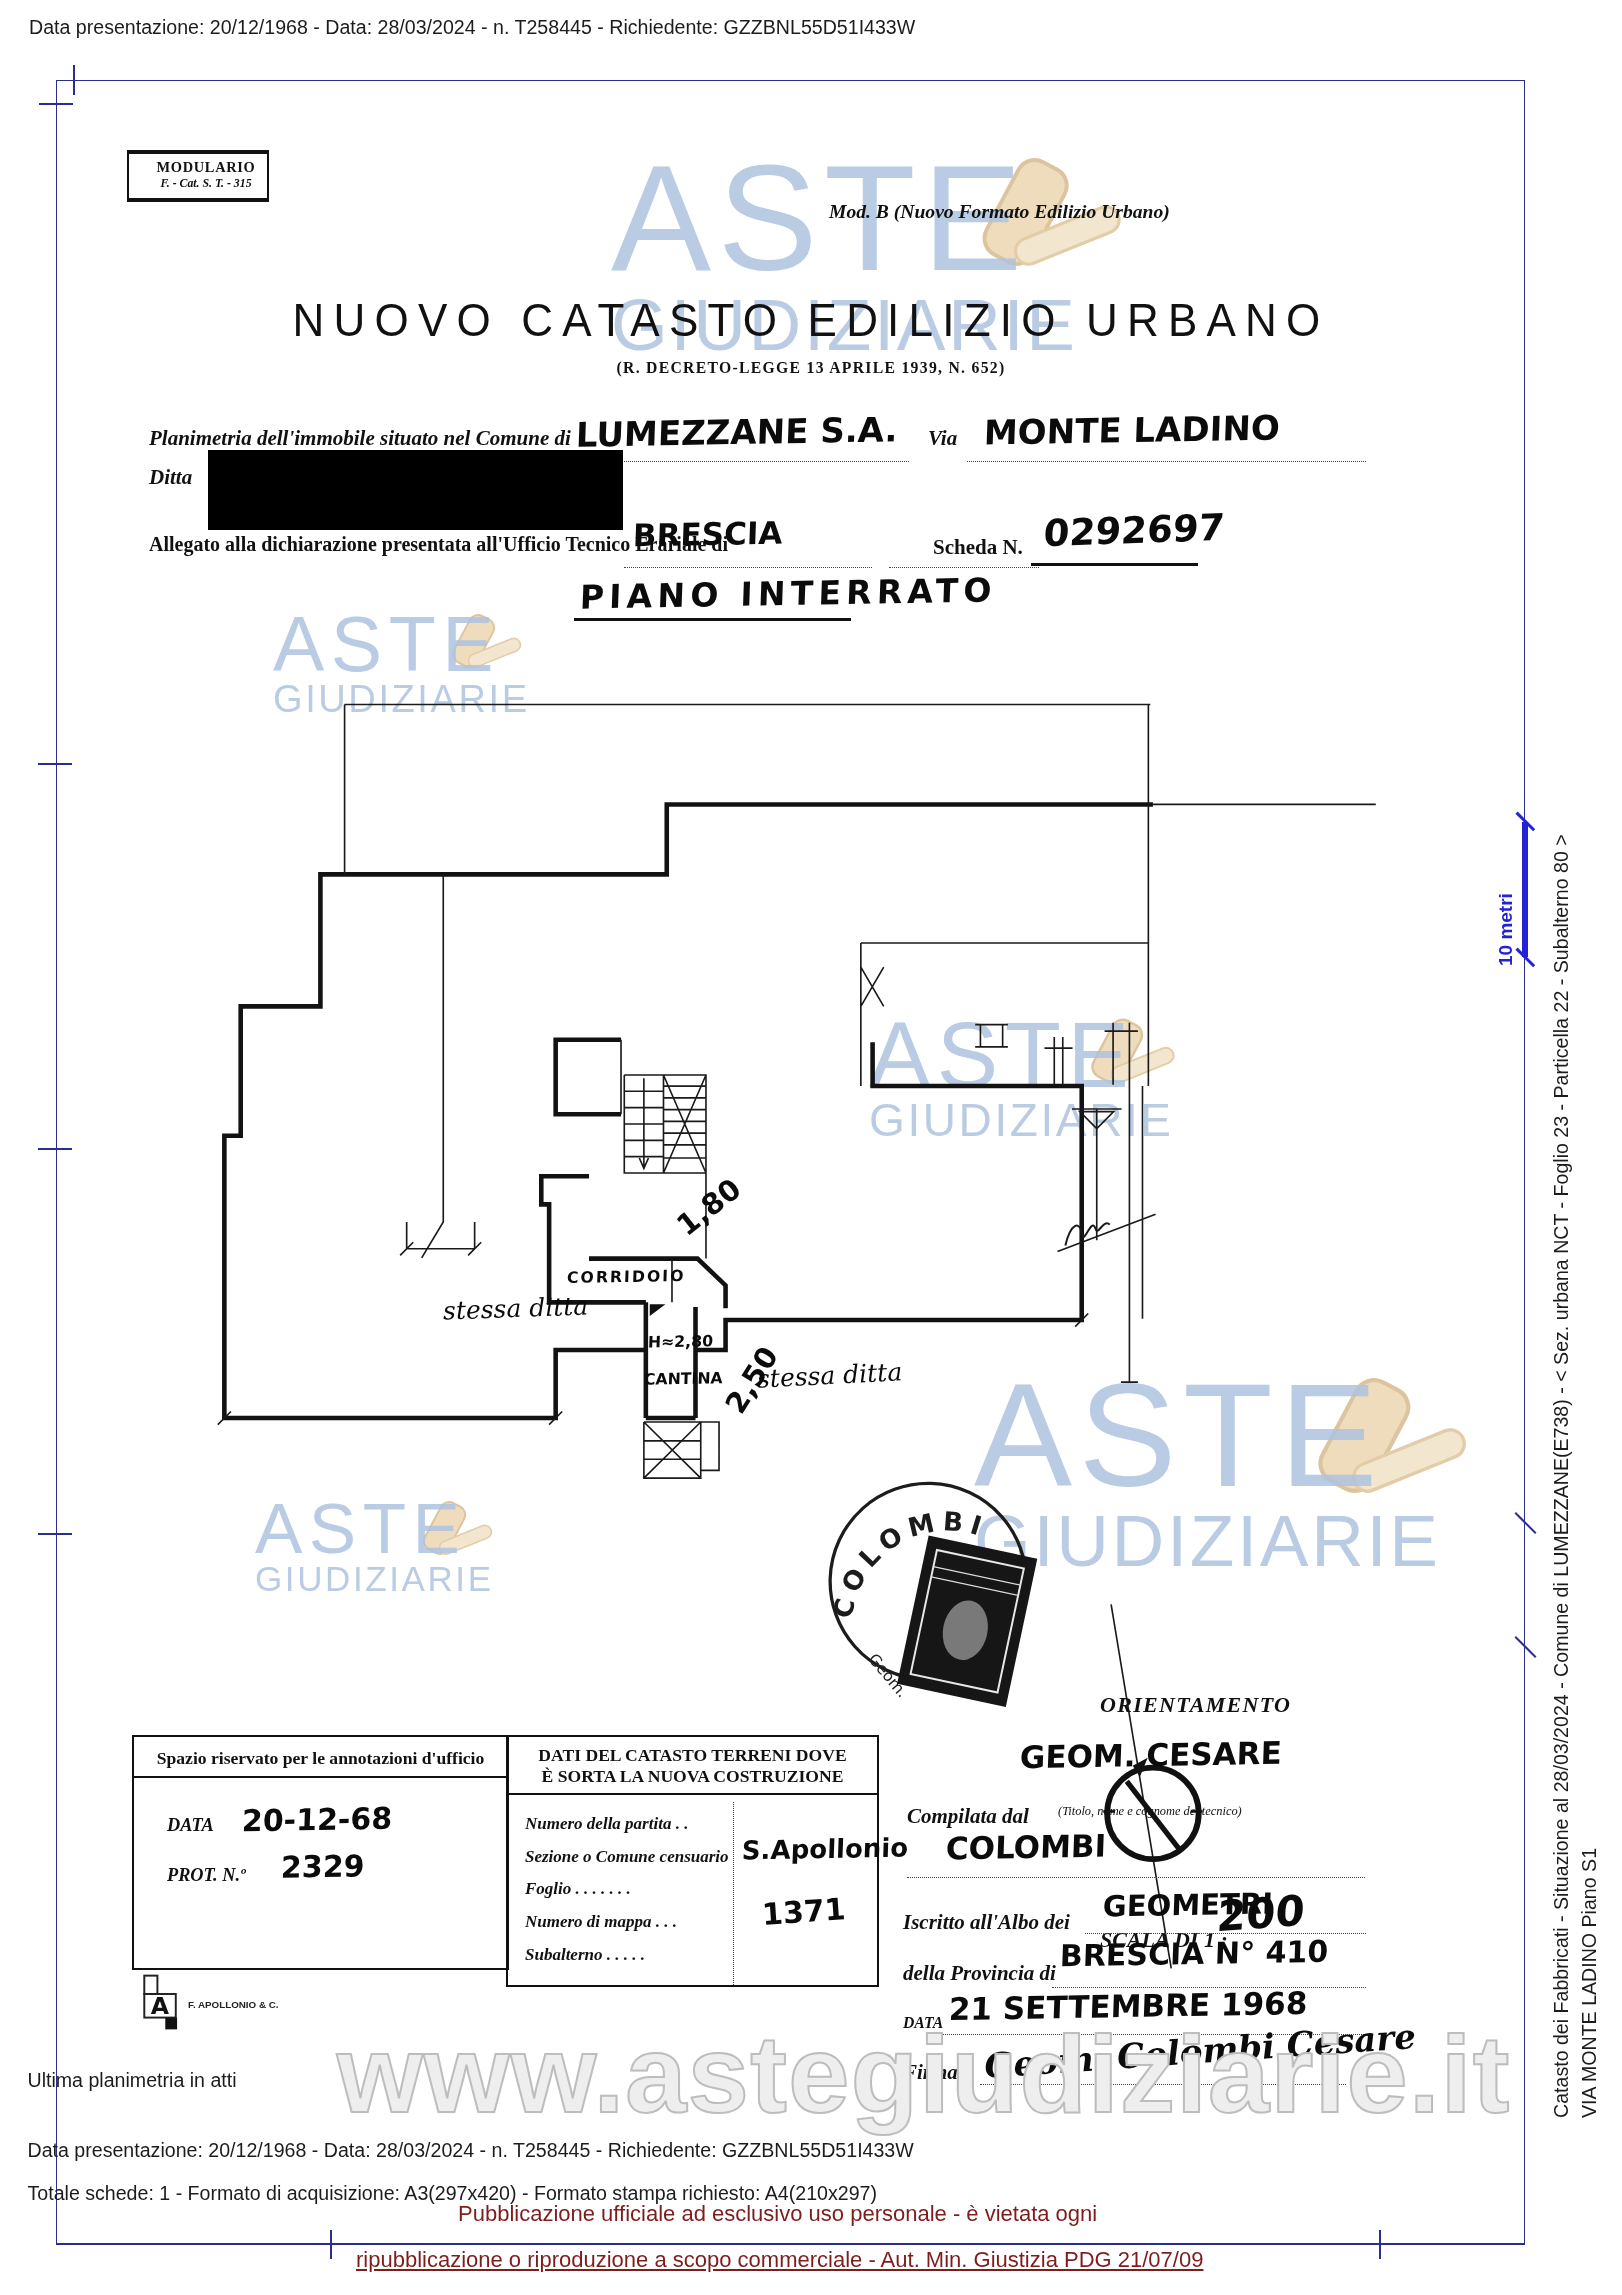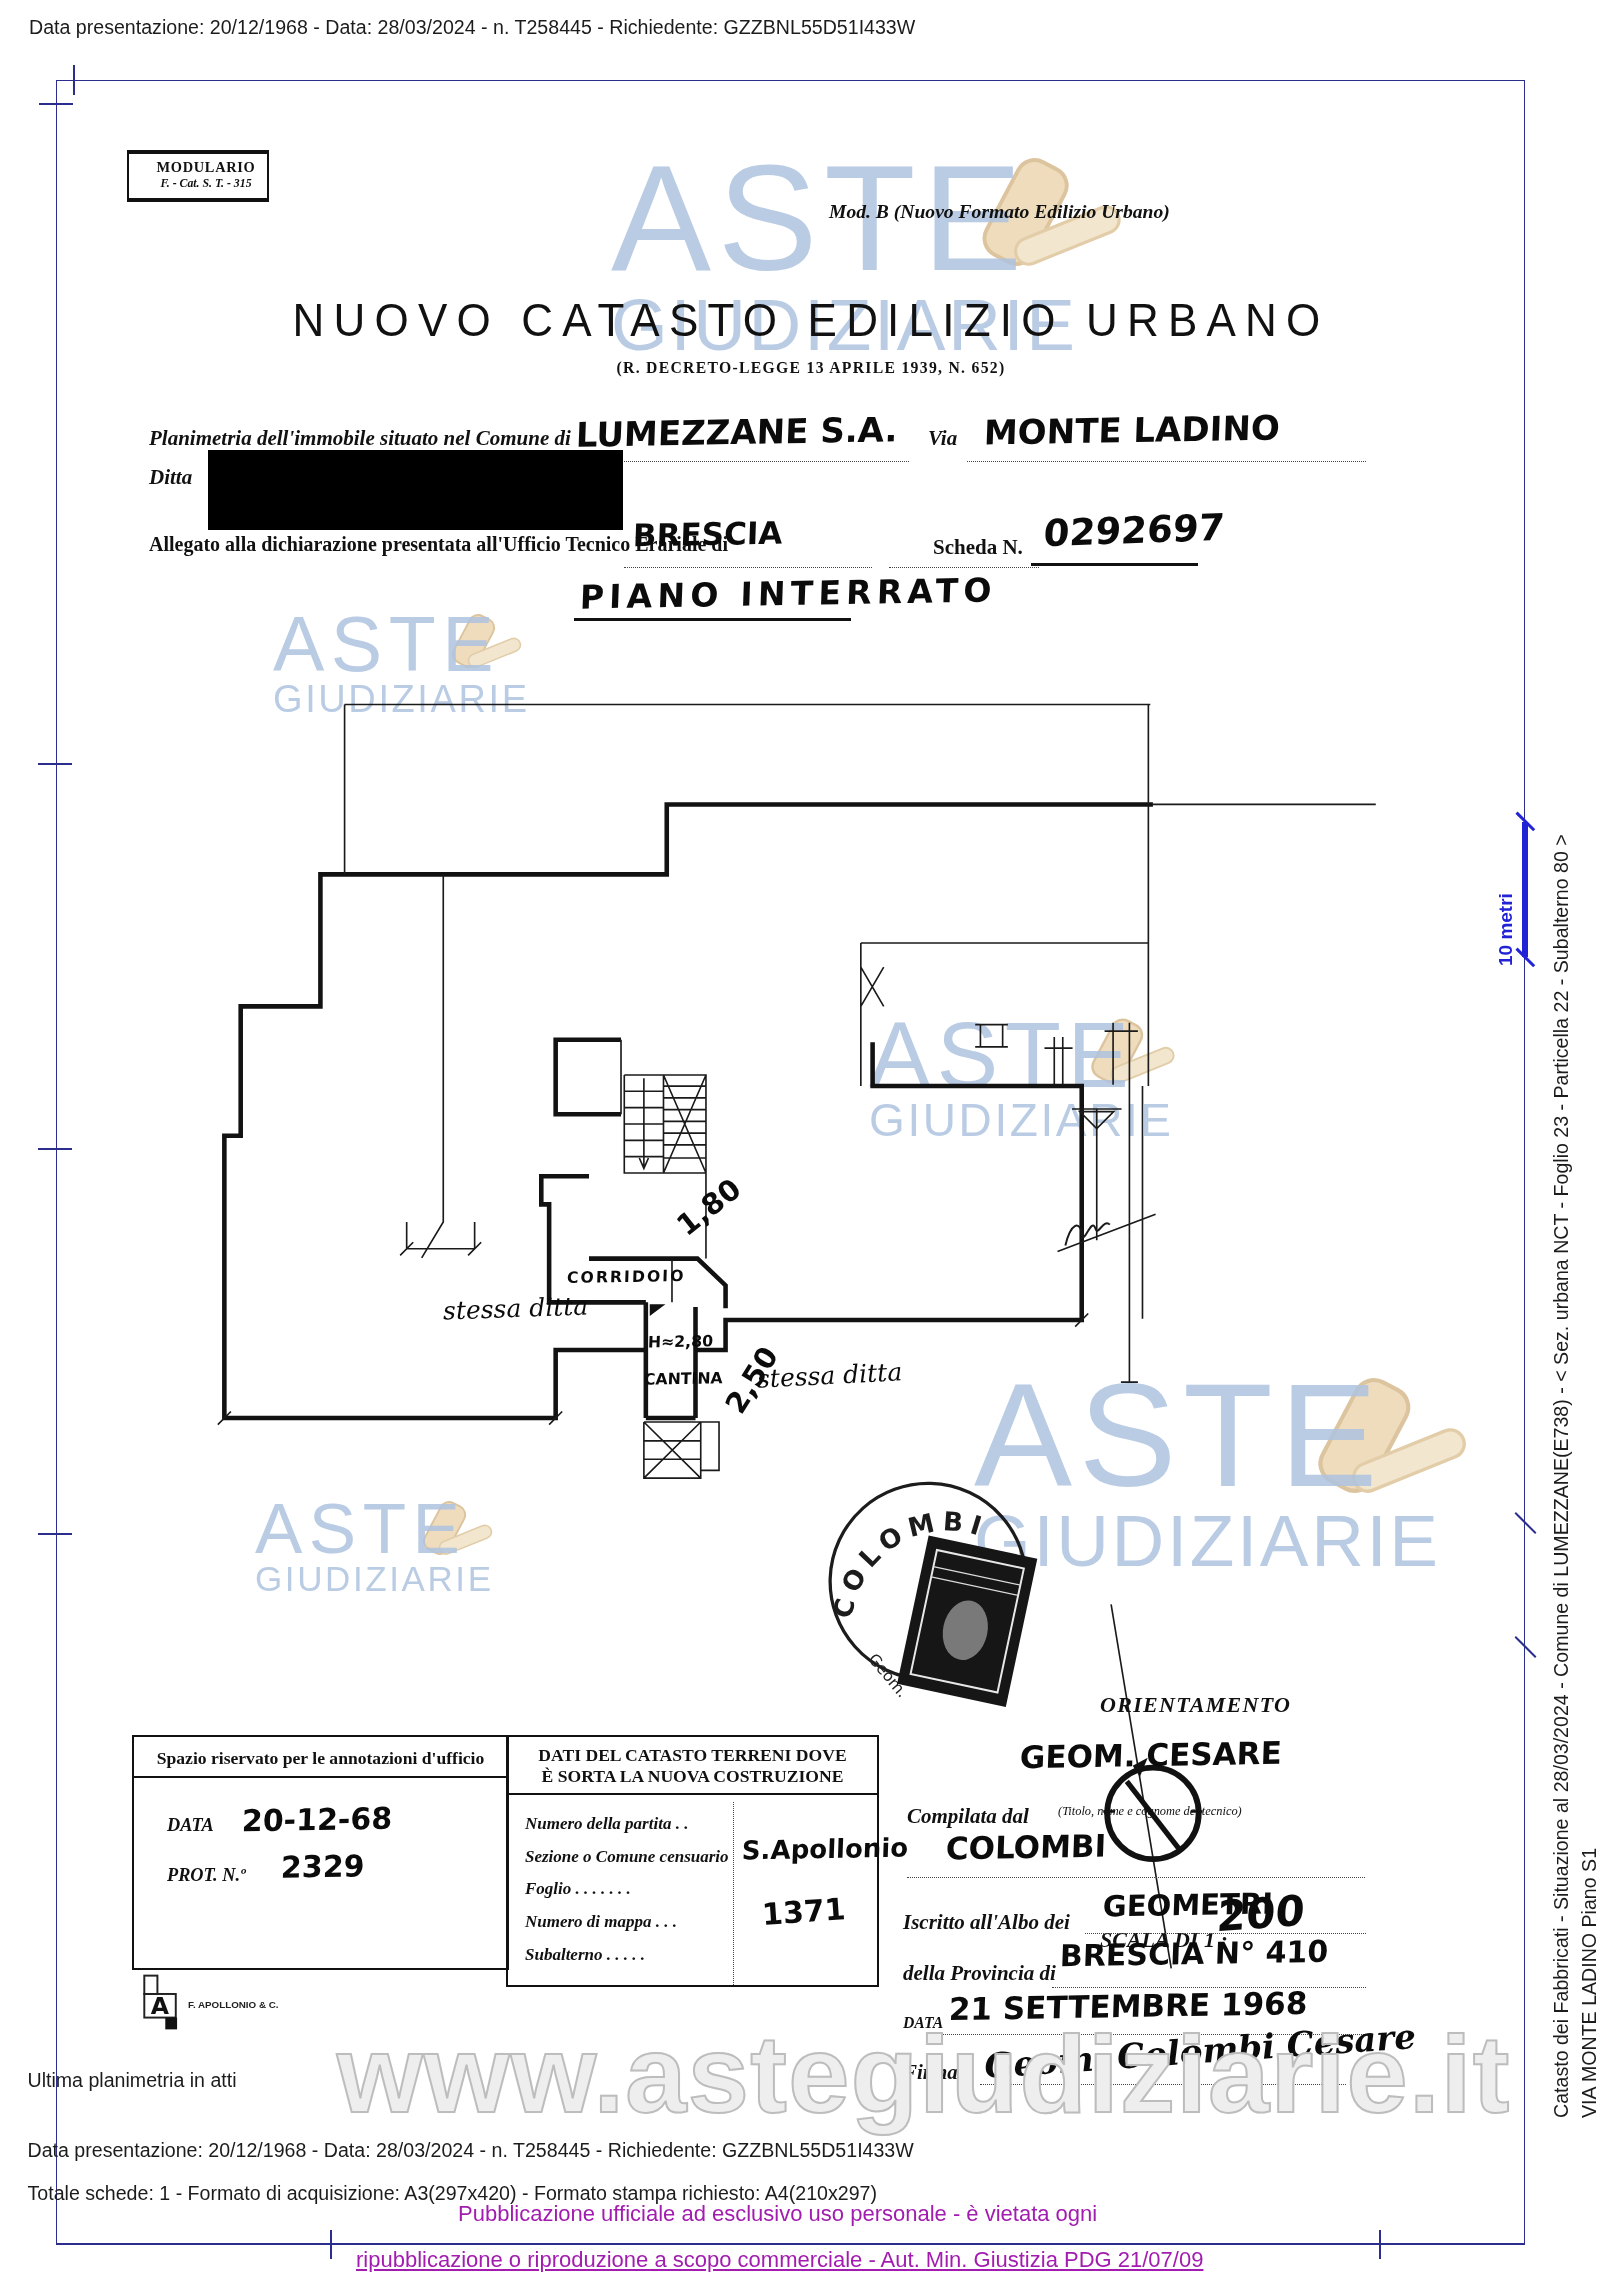--- a/index.html
+++ b/index.html
@@ -10,21 +10,21 @@
   .sans{font-family:"Liberation Sans","DejaVu Sans",sans-serif;}
   .serif{font-family:"Liberation Serif","DejaVu Serif",serif;}
   .lbl-i{font-family:"Liberation Serif",serif;font-style:italic;font-weight:700;}
   .lbl-b{font-family:"Liberation Serif",serif;font-weight:700;}
   .hw{font-family:"DejaVu Sans",sans-serif;font-weight:600;transform:skewX(-3deg) rotate(-1deg);
       color:#0b0b0b;white-space:nowrap;}
   .script{font-family:"DejaVu Serif",serif;font-style:italic;font-weight:500;white-space:nowrap;color:#0b0b0b;}
   .dotted{border-bottom:1.3px dotted #444;height:0;}
   
   .meta-line{font-size:19.6px;color:#1c1c1c;white-space:nowrap;}
-  .gray-notice{font-size:22px;color:#a21caf;white-space:nowrap;}
+  .gray-notice{font-size:22px;color:#7f1d1d;white-space:nowrap;}
   
   .navy{background:#2b2e8c;}
   .blue{background:#2323d6;}
   
   .big-title{width:1360px;text-align:center;font-family:"Liberation Sans",sans-serif;
              font-weight:400;font-size:44px;letter-spacing:9.2px;transform:scaleY(1.06);white-space:nowrap;}
   .subtitle{width:1360px;text-align:center;font-size:15.7px;font-weight:700;letter-spacing:1.3px;}
   
   .modbox{width:142px;height:48px;border:2px solid #111;box-shadow:0 2px 0 #111,0 -2px 0 #111;
           text-align:center;padding-top:5.2px;box-sizing:border-box;}

